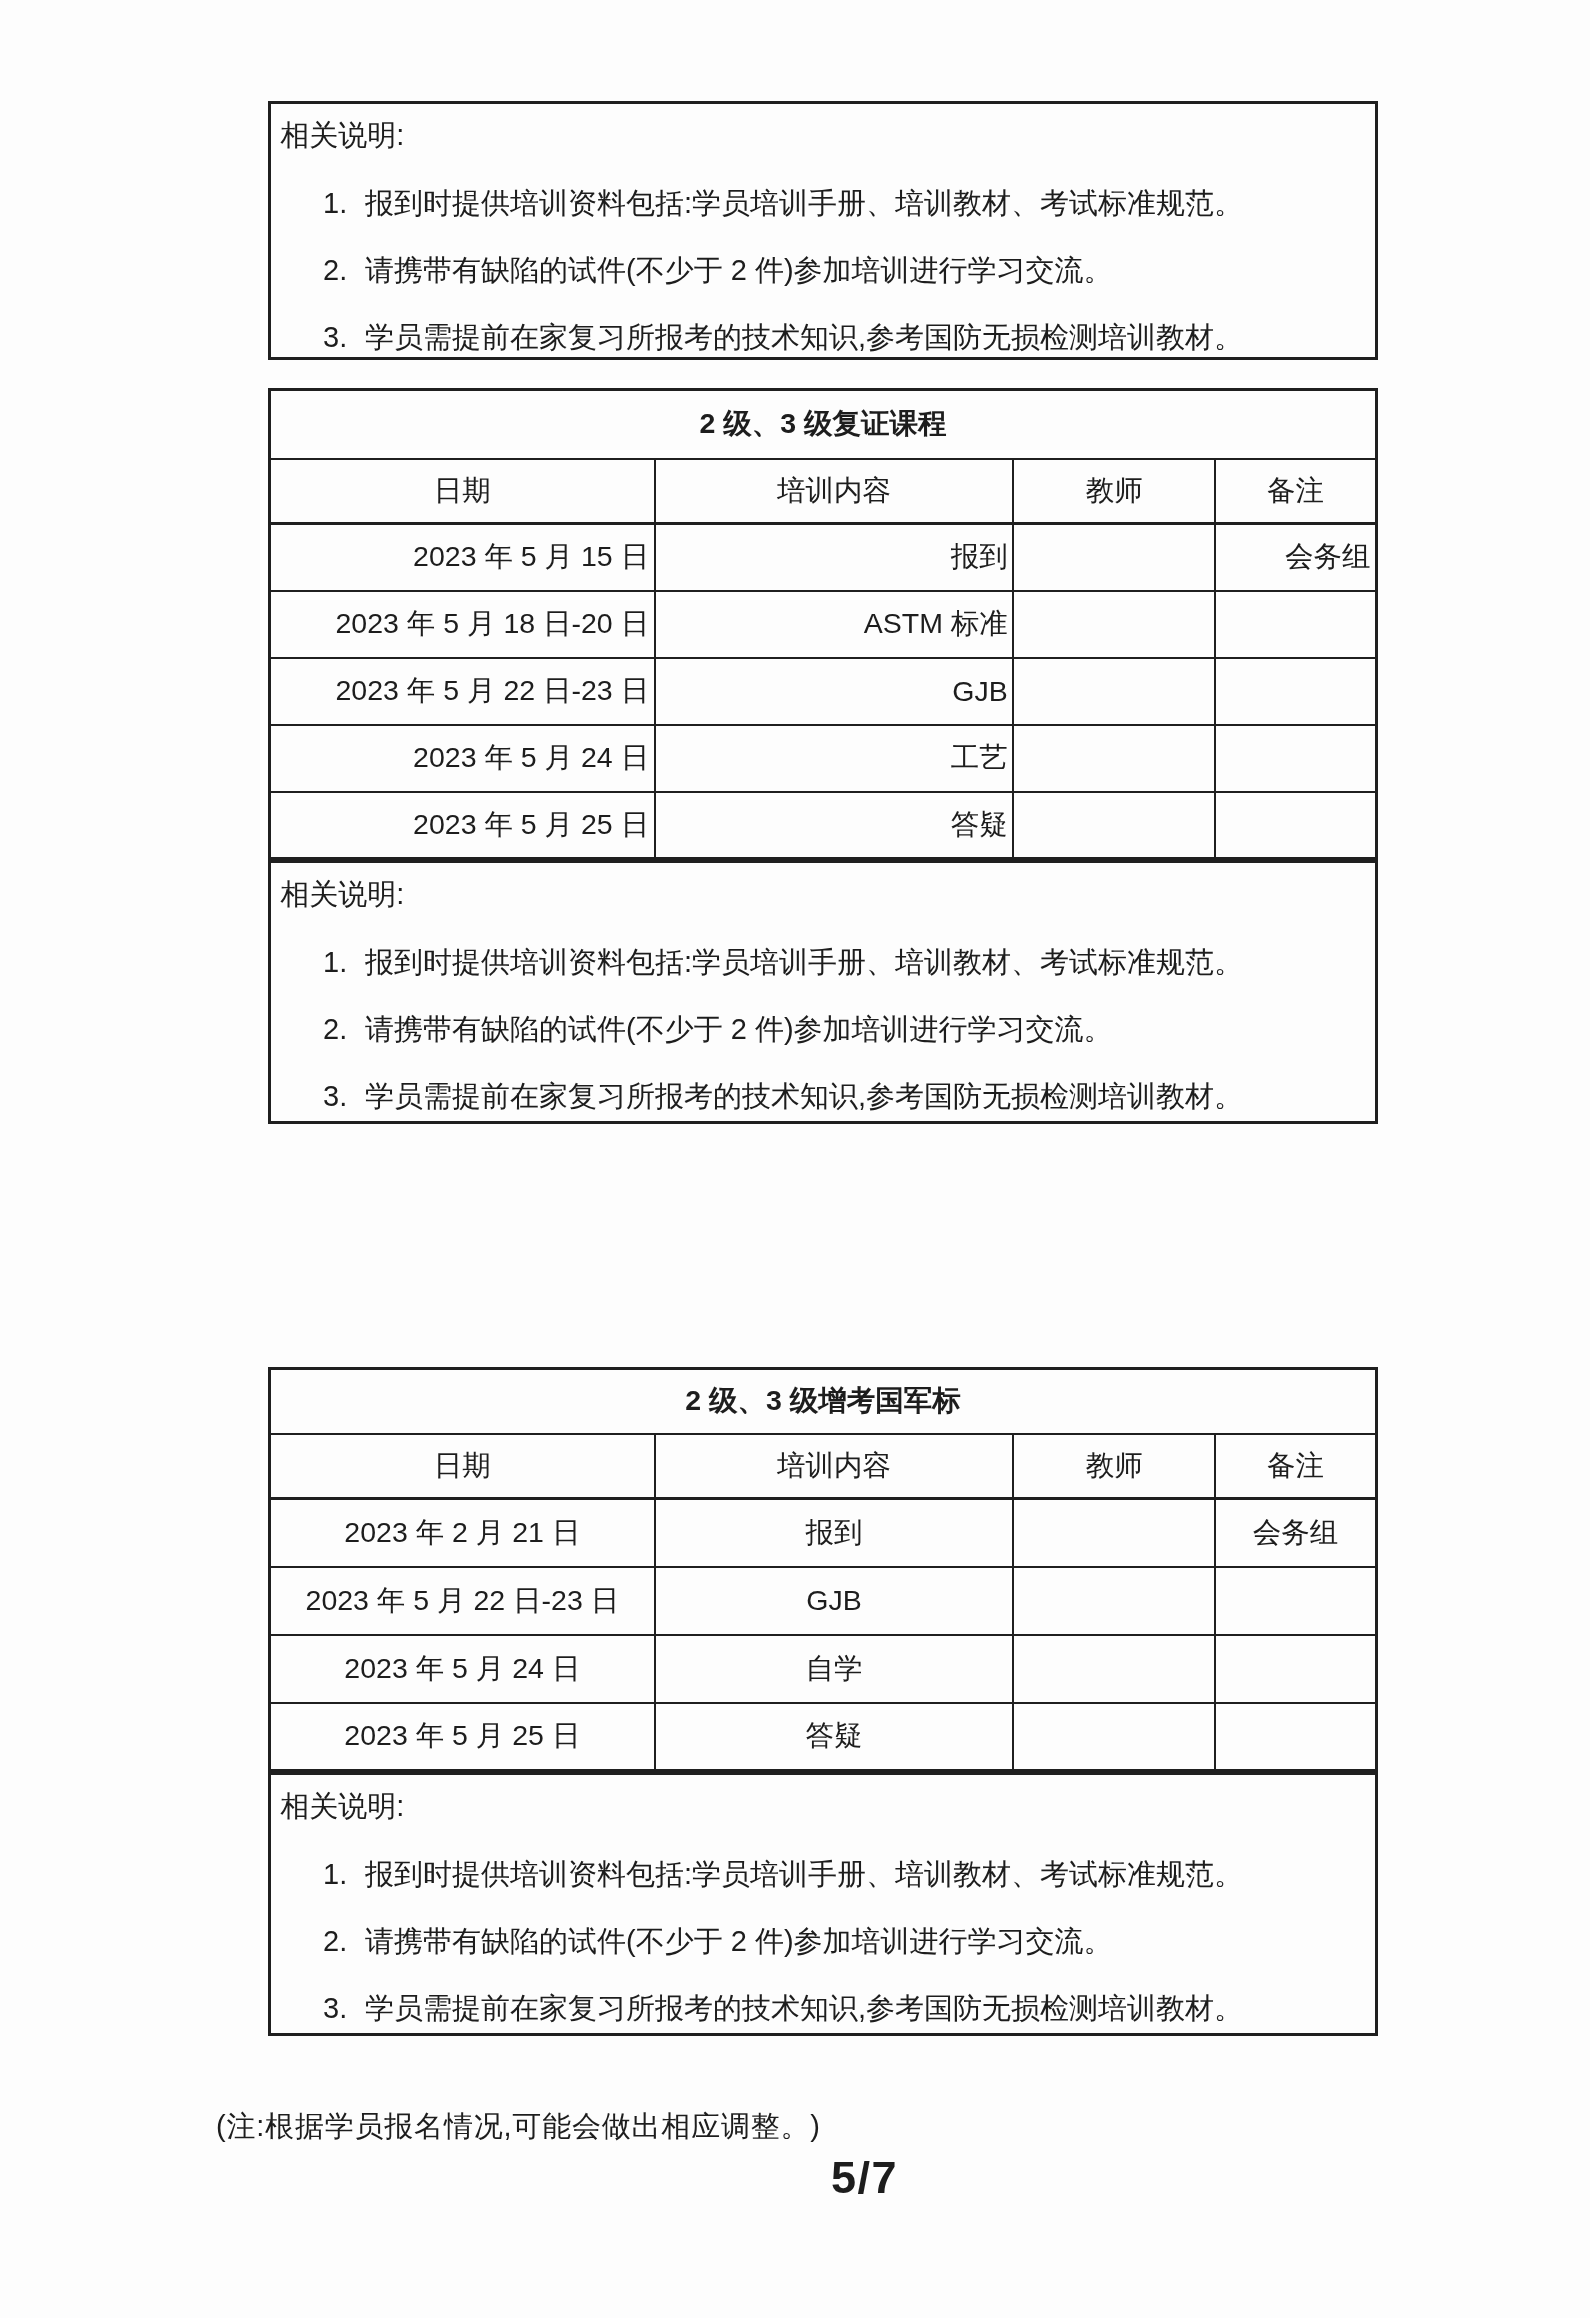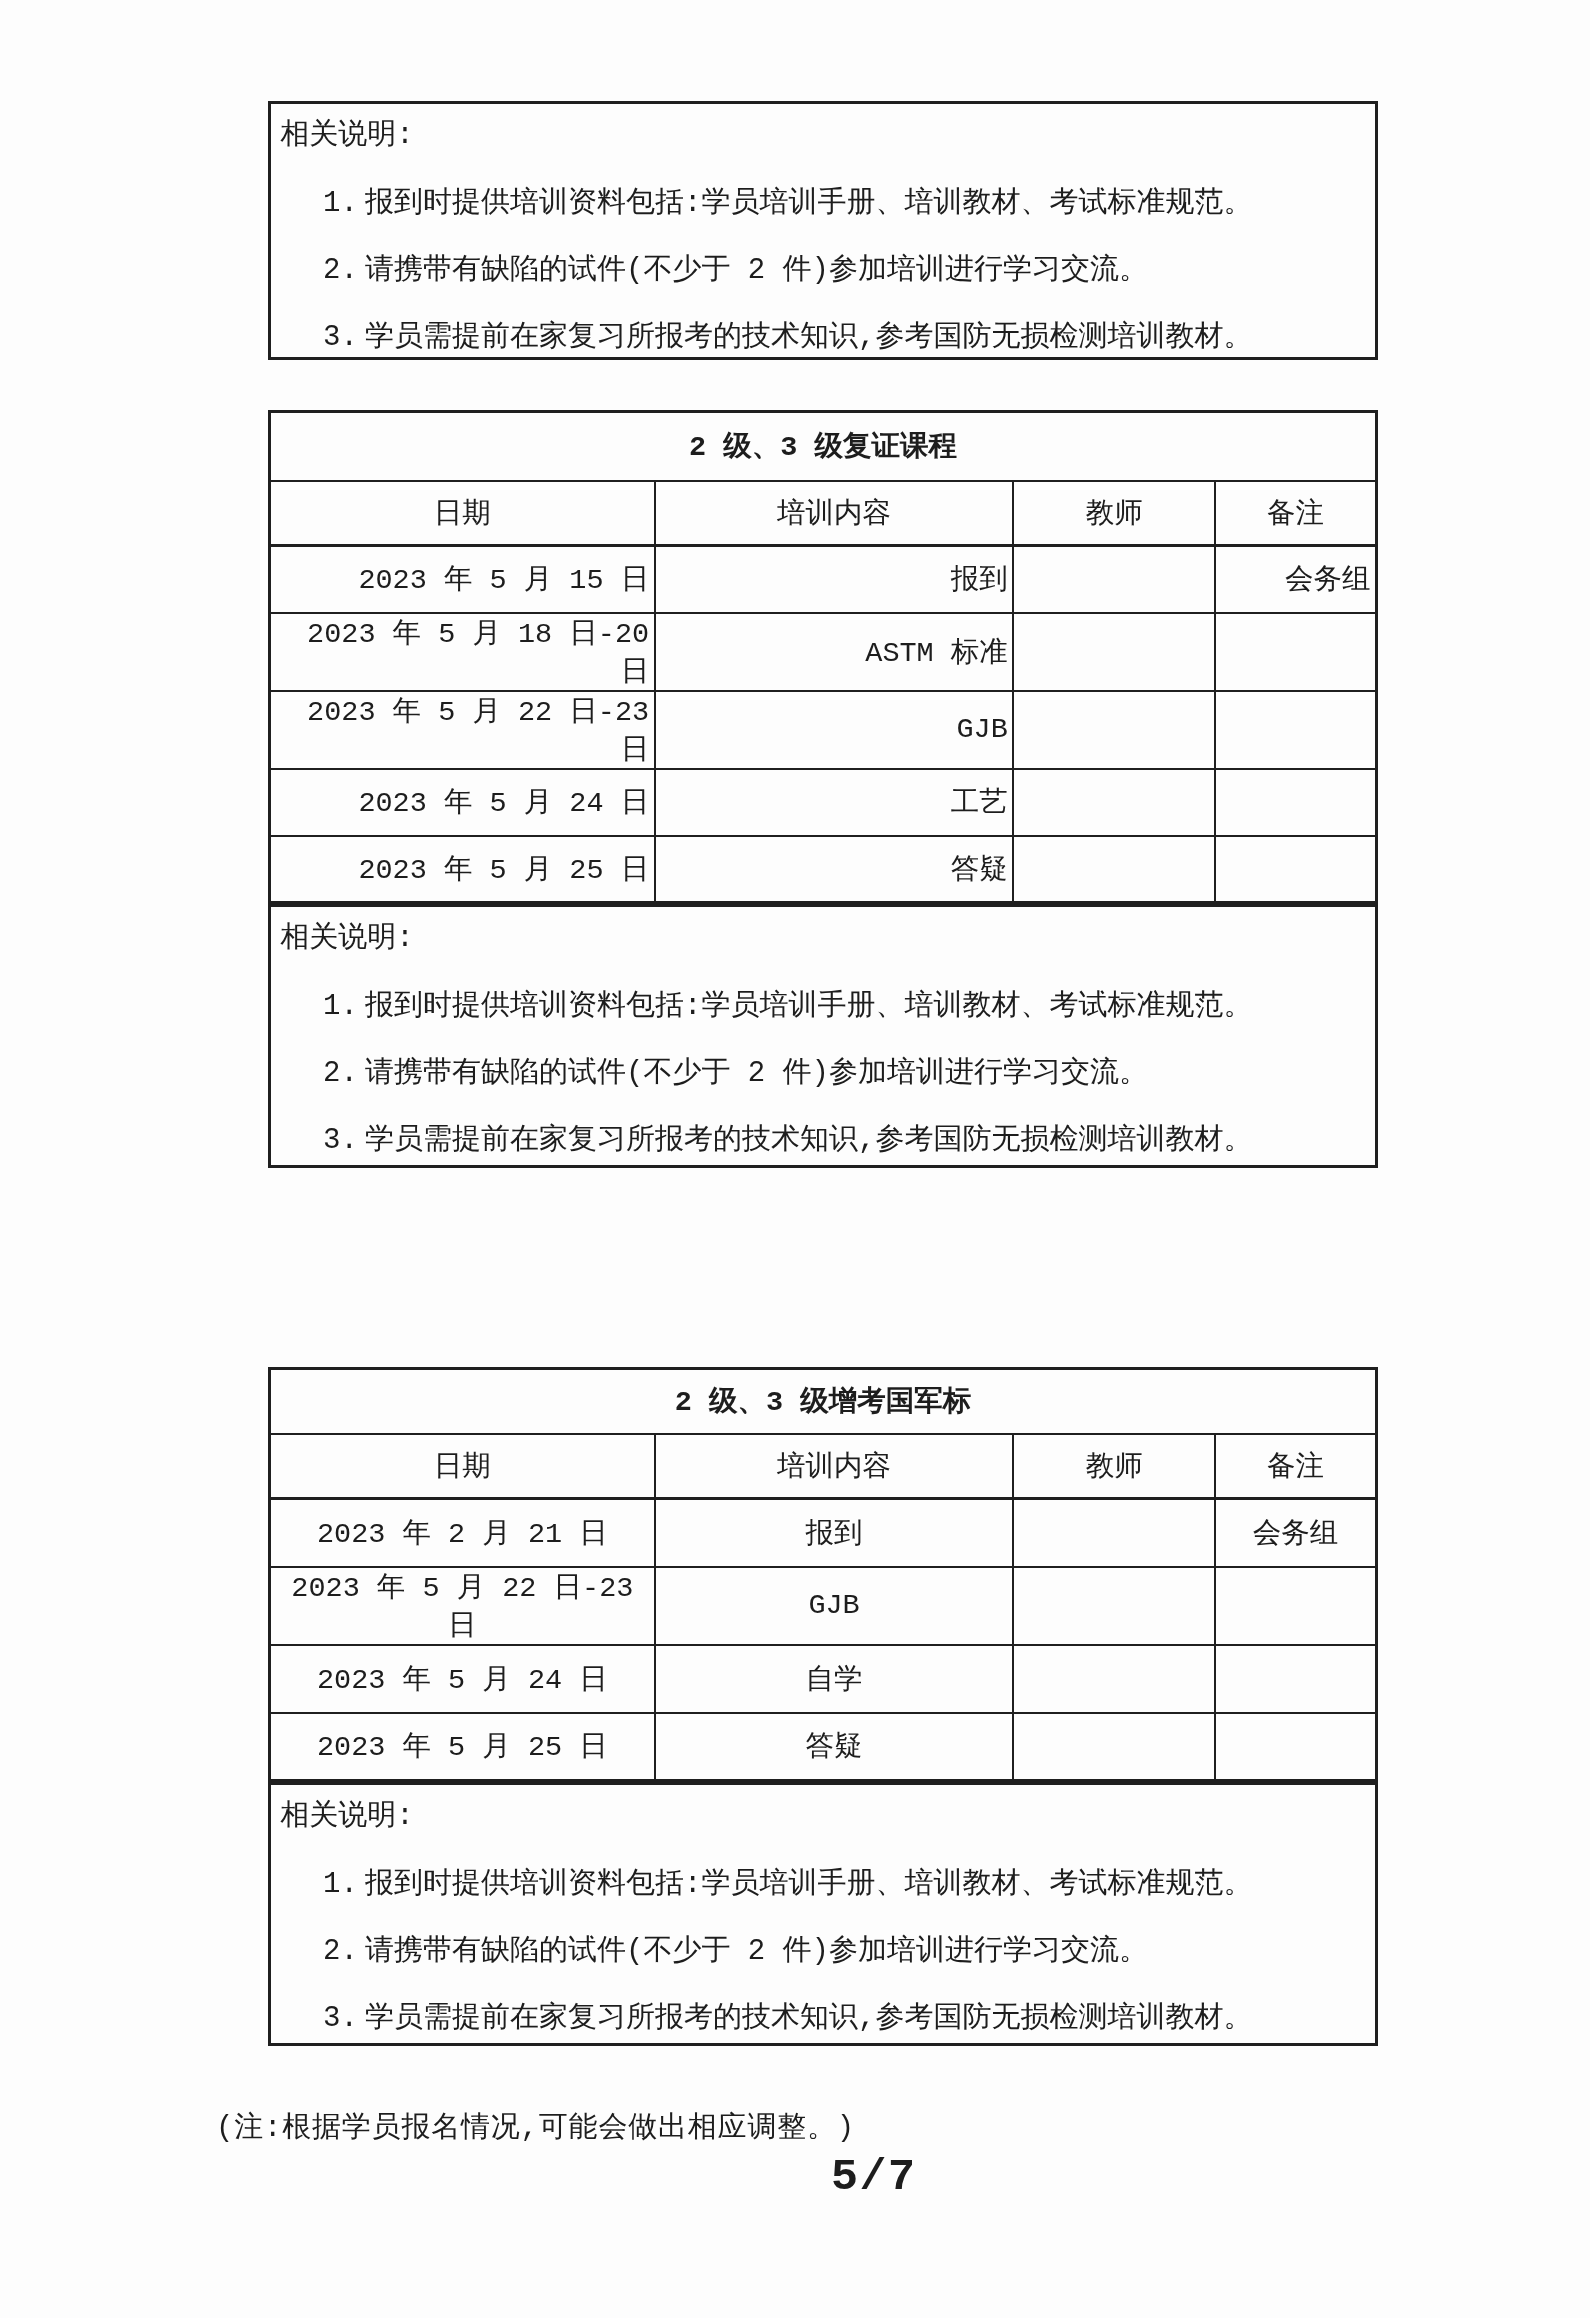--- a/index.html
+++ b/index.html
@@ -1,21 +1,21 @@
 <!DOCTYPE html>
 <html style="font-size:12.3px"><head>
 <meta charset="utf-8">
 <style>
   html, body { margin: 0; padding: 0; background: #ffffff; }
   .page {
     position: relative;
     width: 1590px;
     height: 2319px;
     background: #fdfdfd;
-    font-family: Liberation Mono, monospace;
+    font-family: Liberation Sans, sans-serif;
     color: #1d1d1d;
     overflow: hidden;
   }
   * { box-sizing: border-box; }
 
   
   .notes-box {
     border: 3.1px solid #1f1f1f;
     background: #fdfdfd;
   }
@@ -39,21 +39,21 @@
     display: flex;
     margin: 34px 18.5px 0 52px;
     font-size: 29px;
     line-height: 1.15;
   }
   .note-num { flex: 0 0 42px; }
   .note-text { flex: 1 1 auto; }
 
   
   .table-section { position: absolute; left: 268px; width: 1110px; }
-  .table-section.first  { top: 410px; }
+  .table-section.first  { top: 388px; }
   .table-section.second { top: 1367px; }
 
   table.doc-table {
     width: 100%;
     border-collapse: collapse;
     table-layout: fixed;
     border: 3.1px solid #1f1f1f;
   }
   table.doc-table td {
     border: 2.3px solid #1f1f1f;

